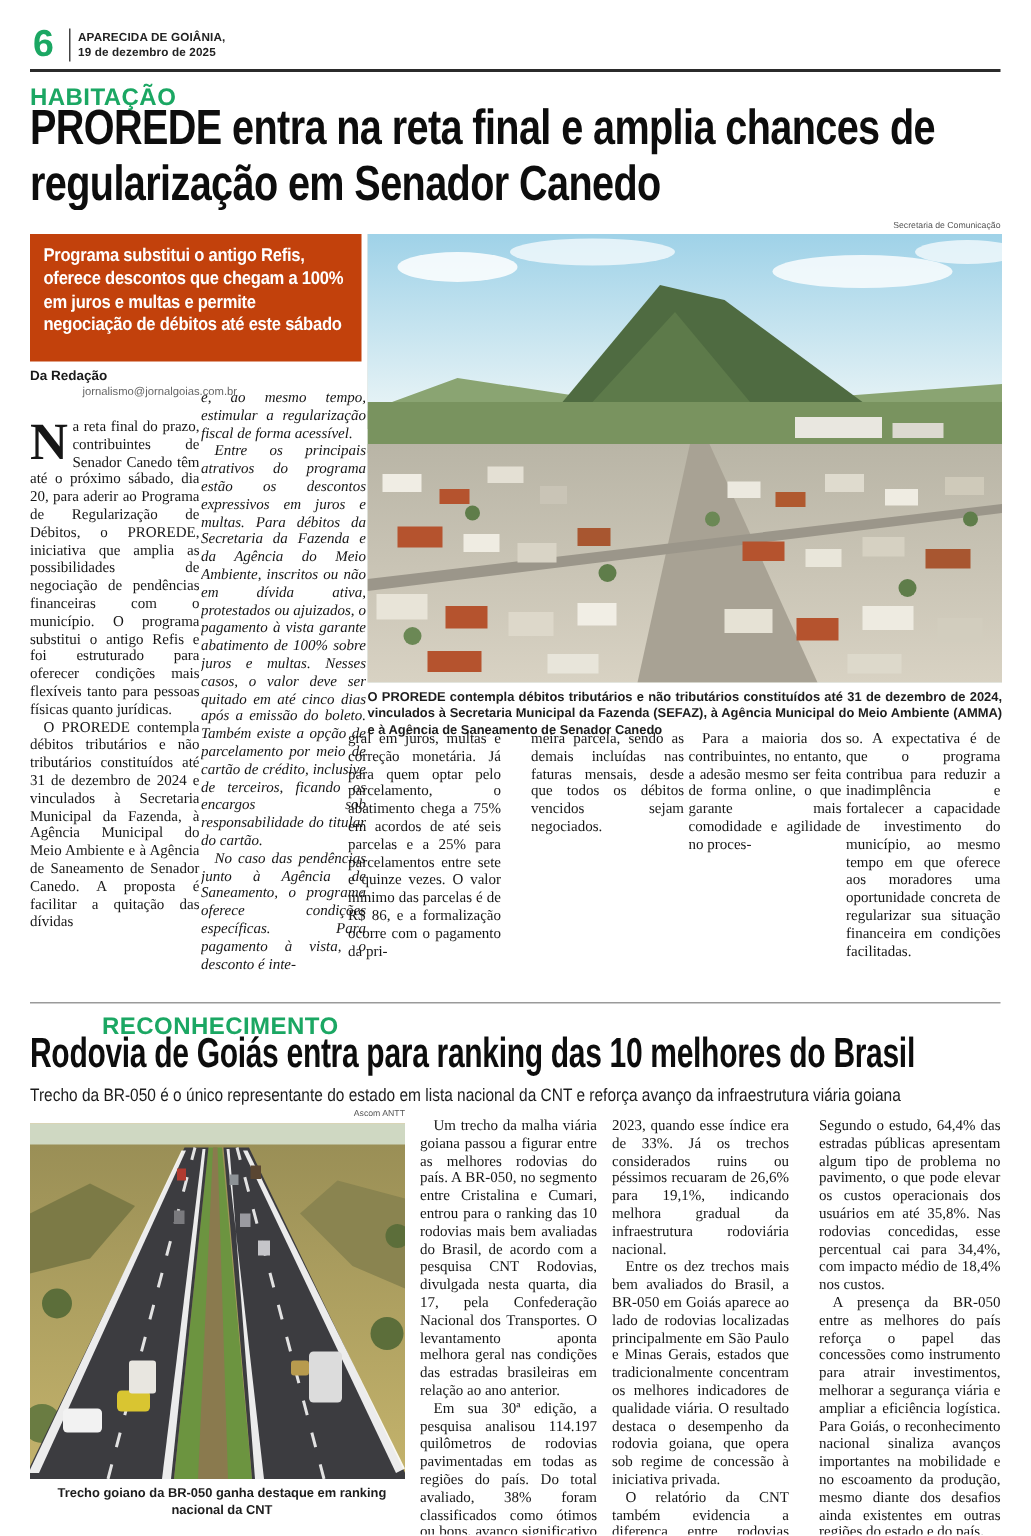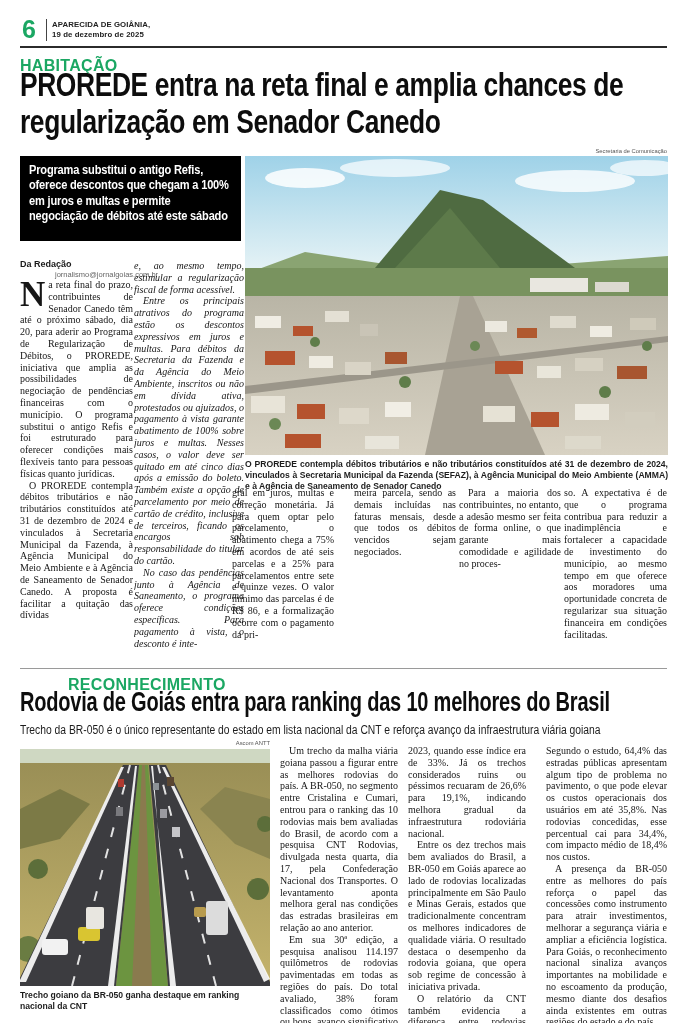--- a/index.html
+++ b/index.html
@@ -30,26 +30,26 @@
 
   
   .headline1{left:20px;top:66px;width:810px;font-size:33px;font-weight:bold;color:#0d0d0d;
              line-height:37px;letter-spacing:-.5px;transform:scaleX(.8);transform-origin:left top;}
   .headline2{left:20px;top:686px;width:905px;font-size:28px;font-weight:bold;color:#0d0d0d;
              line-height:31px;letter-spacing:-.3px;transform:scaleX(.715);transform-origin:left top;}
   .subhead2{left:20px;top:723px;width:752px;font-size:12px;color:#1c1c1c;letter-spacing:0;
             transform:scaleX(.86);transform-origin:left top;}
 
   
-  .ledebox{left:20px;top:156px;width:221px;height:85px;background:#000000;}
+  .ledebox{left:20px;top:156px;width:221px;height:85px;background:#c2410c;}
   .ledebox-inner{position:absolute;left:9px;top:7px;width:226px;font-size:12.3px;font-weight:bold;
             color:#fff;line-height:15.4px;letter-spacing:-.2px;transform:scaleX(.9);transform-origin:left top;}
 
   
-  .byline{left:20px;top:259px;width:112px;}
+  .byline{left:20px;top:245px;width:112px;}
   .byline-name{font-size:9px;font-weight:bold;color:#1a1a1a;}
   .byline-email{font-size:7.5px;color:#666;margin-top:1px;padding-left:35px;}
 
   
   .bodycol{font-family:"Liberation Serif",serif;font-size:10px;line-height:11.8px;color:#161616;
            text-align:justify;overflow:hidden;}
   .bodycol p{margin:0;text-indent:9px;}
   .bodycol p.noind{text-indent:0;}
   .dropcap{float:left;font-size:35px;line-height:29px;font-weight:bold;padding:1px 3px 0 0;
            font-family:"Liberation Serif",serif;}
@@ -61,21 +61,21 @@
   .col6{left:564px;top:487px;width:103px;height:176px;}
   .bcol1{left:280px;top:745px;width:118px;height:278px;}
   .bcol2{left:408px;top:745px;width:118px;height:278px;}
   .bcol3{left:546px;top:745px;width:121px;height:278px;}
 
   
   .credit{font-size:5.8px;color:#555;text-align:right;}
   .credit1{left:400px;top:148px;width:267px;}
   .credit2{left:20px;top:740px;width:250px;}
   .photo1{left:245px;top:156px;width:423px;height:299px;background:#cfd8cf;}
-  .caption{font-size:8.6px;font-weight:bold;color:#1d1d1d;line-height:11px;}
+  .caption{font-size:8.6px;font-weight:bold;color:#1d1d1d;line-height:11px;text-align:center;}
   .caption1{left:245px;top:459px;width:423px;text-align:justify;}
   .photo2{left:20px;top:749px;width:250px;height:237px;background:#b9a763;}
   .caption2{left:20px;top:990px;width:256px;}
 
   .rule-mid{left:20px;top:668px;width:647px;height:1px;background:#9a9a9a;}
   svg{display:block;}
 </style>
 </head>
 <body>
 

